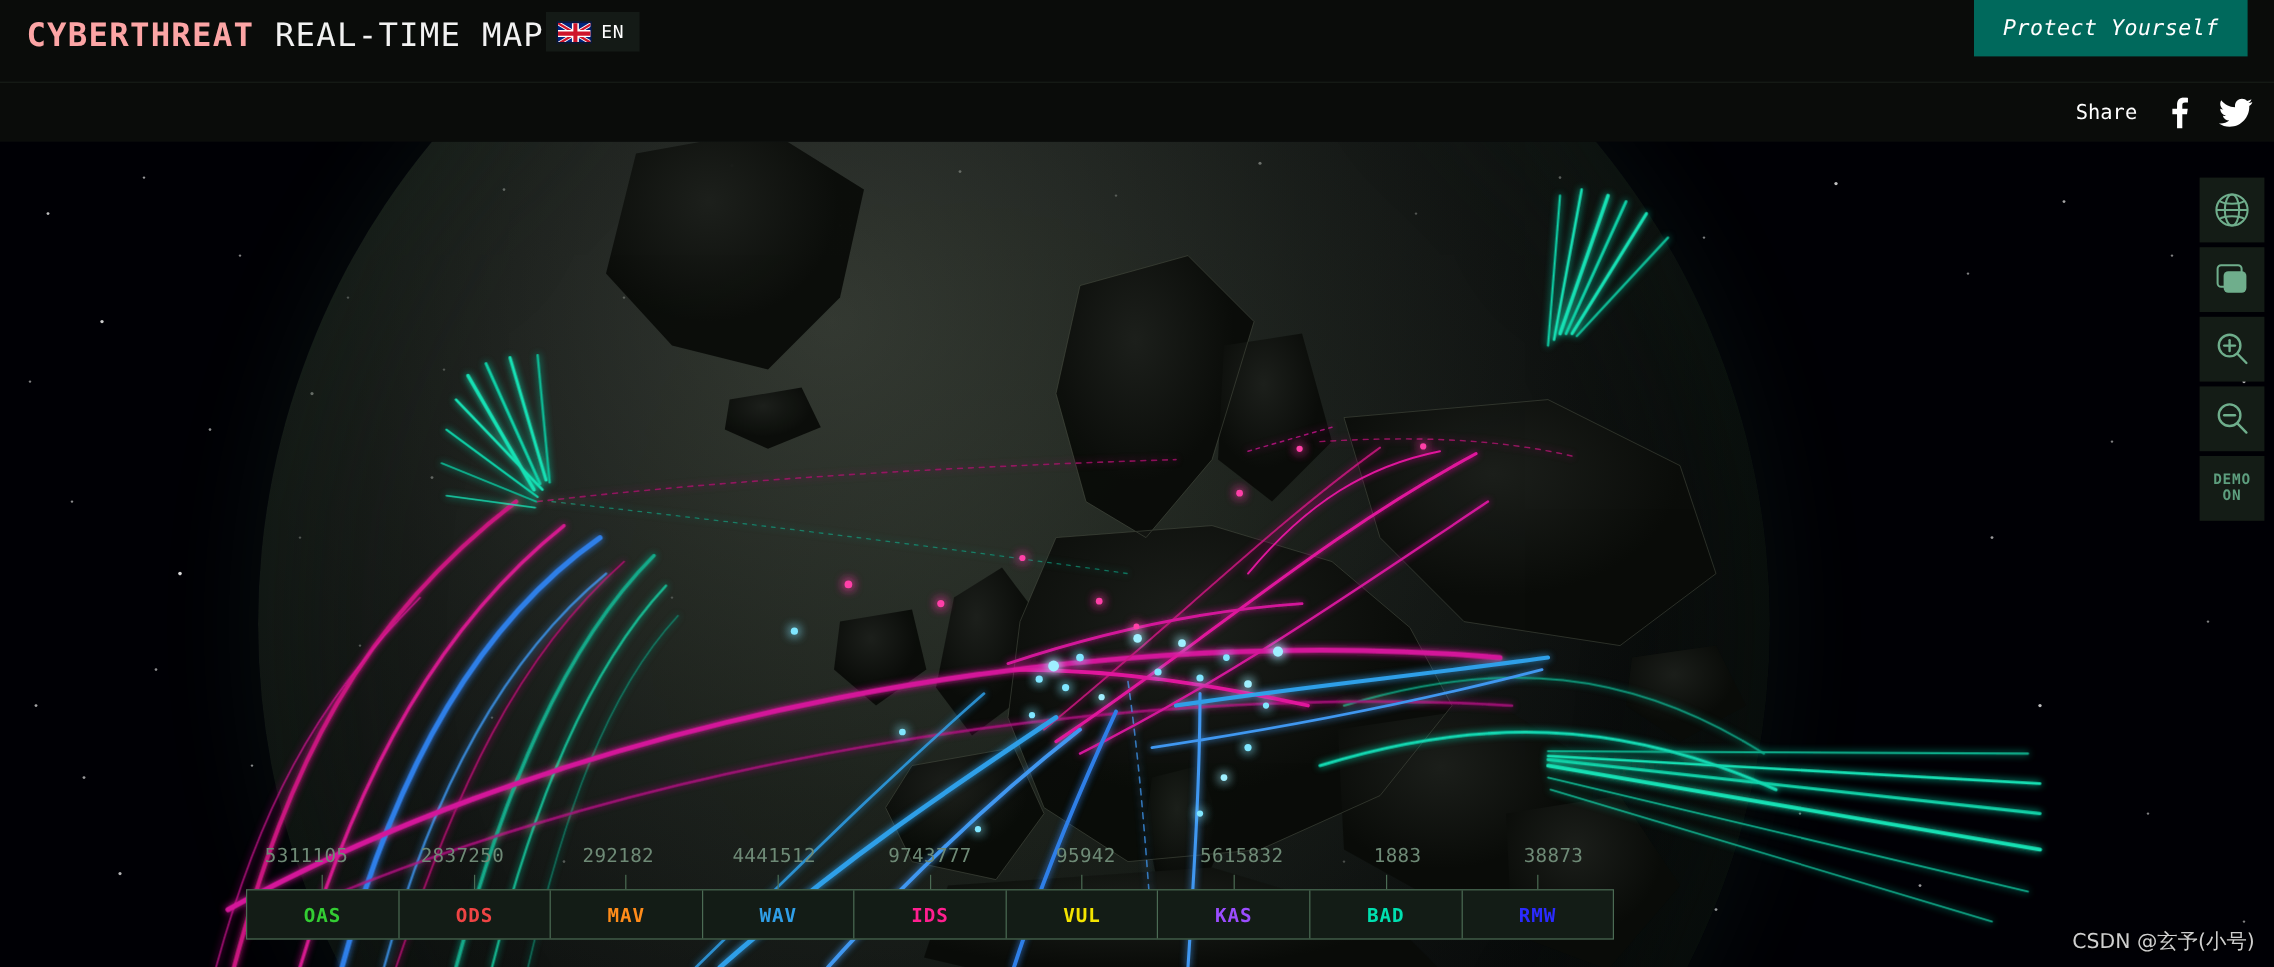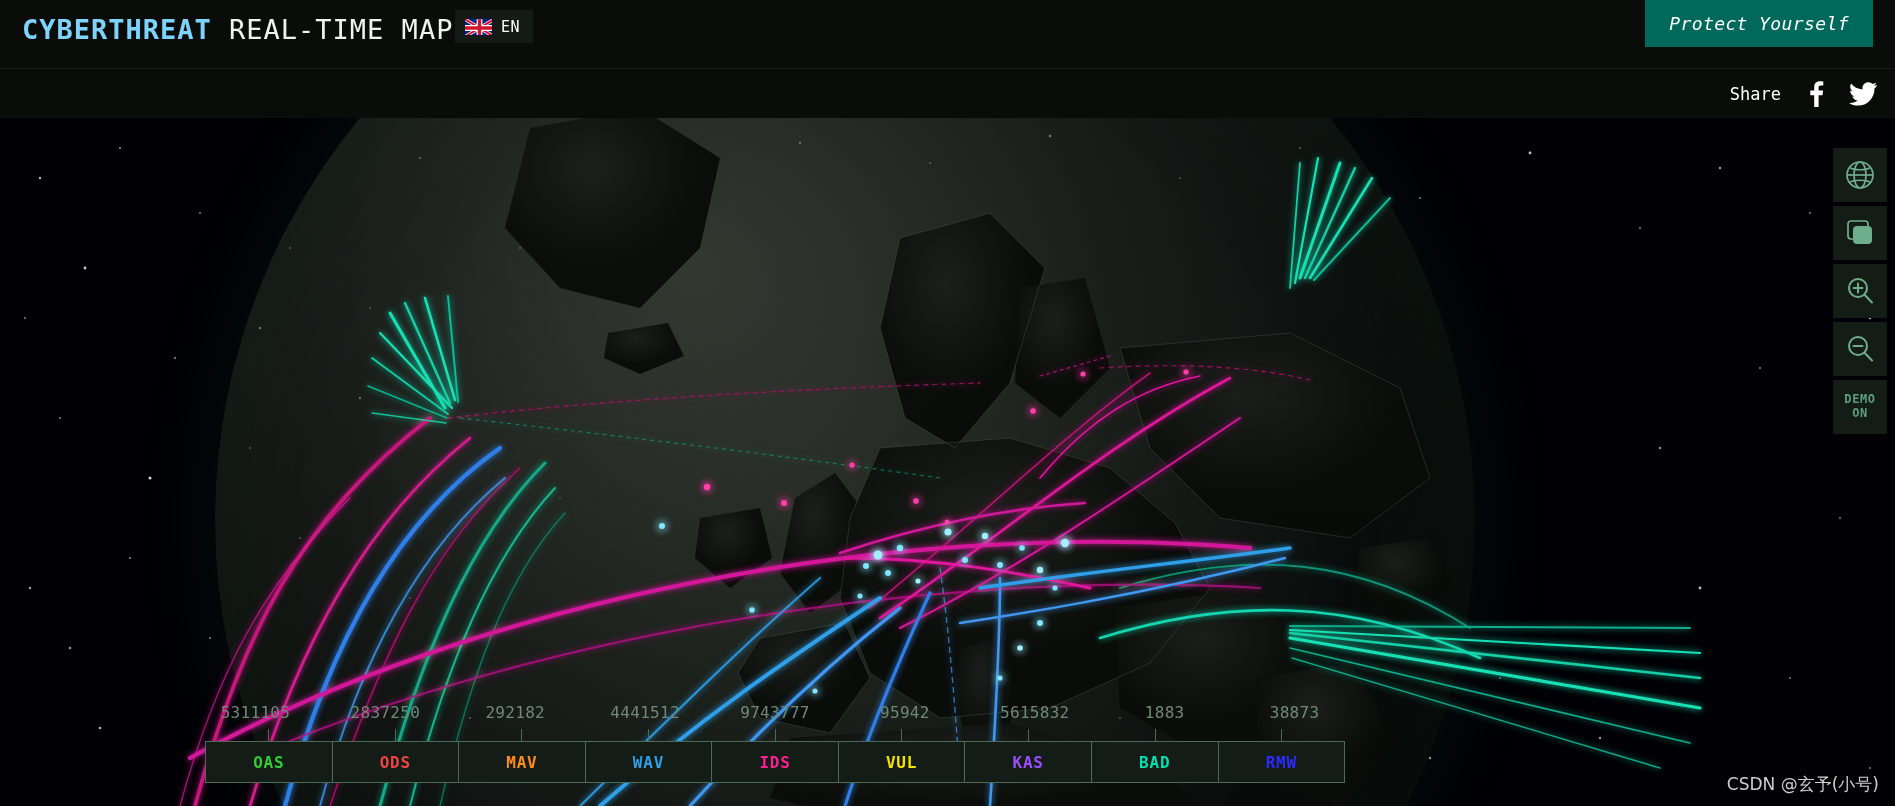--- a/index.html
+++ b/index.html
@@ -14,21 +14,21 @@
   
   .header {
     position:absolute; top:0; left:0; width:1895px; height:68px;
     background:#0a0c0a; z-index:40;
   }
   .brand {
     position:absolute; left:22px; top:14px;
     font-family:"DejaVu Sans Mono", monospace;
     font-size:27px; letter-spacing:1px; white-space:nowrap;
   }
-  .brand .b1 { color:#7dd3fc; font-weight:bold; }
+  .brand .b1 { color:#fca5a5; font-weight:bold; }
   .brand .b2 { color:#f2f2f2; font-weight:normal; }
   .lang-box {
     position:absolute; left:455px; top:10px;
     height:33px; background:#141a16;
     display:flex; align-items:center; gap:8px;
     padding:0 13px 0 9px;
   }
   .flag {
     width:29px; height:18px; position:relative; overflow:hidden;
     background:#00247d; display:block; flex:none;

